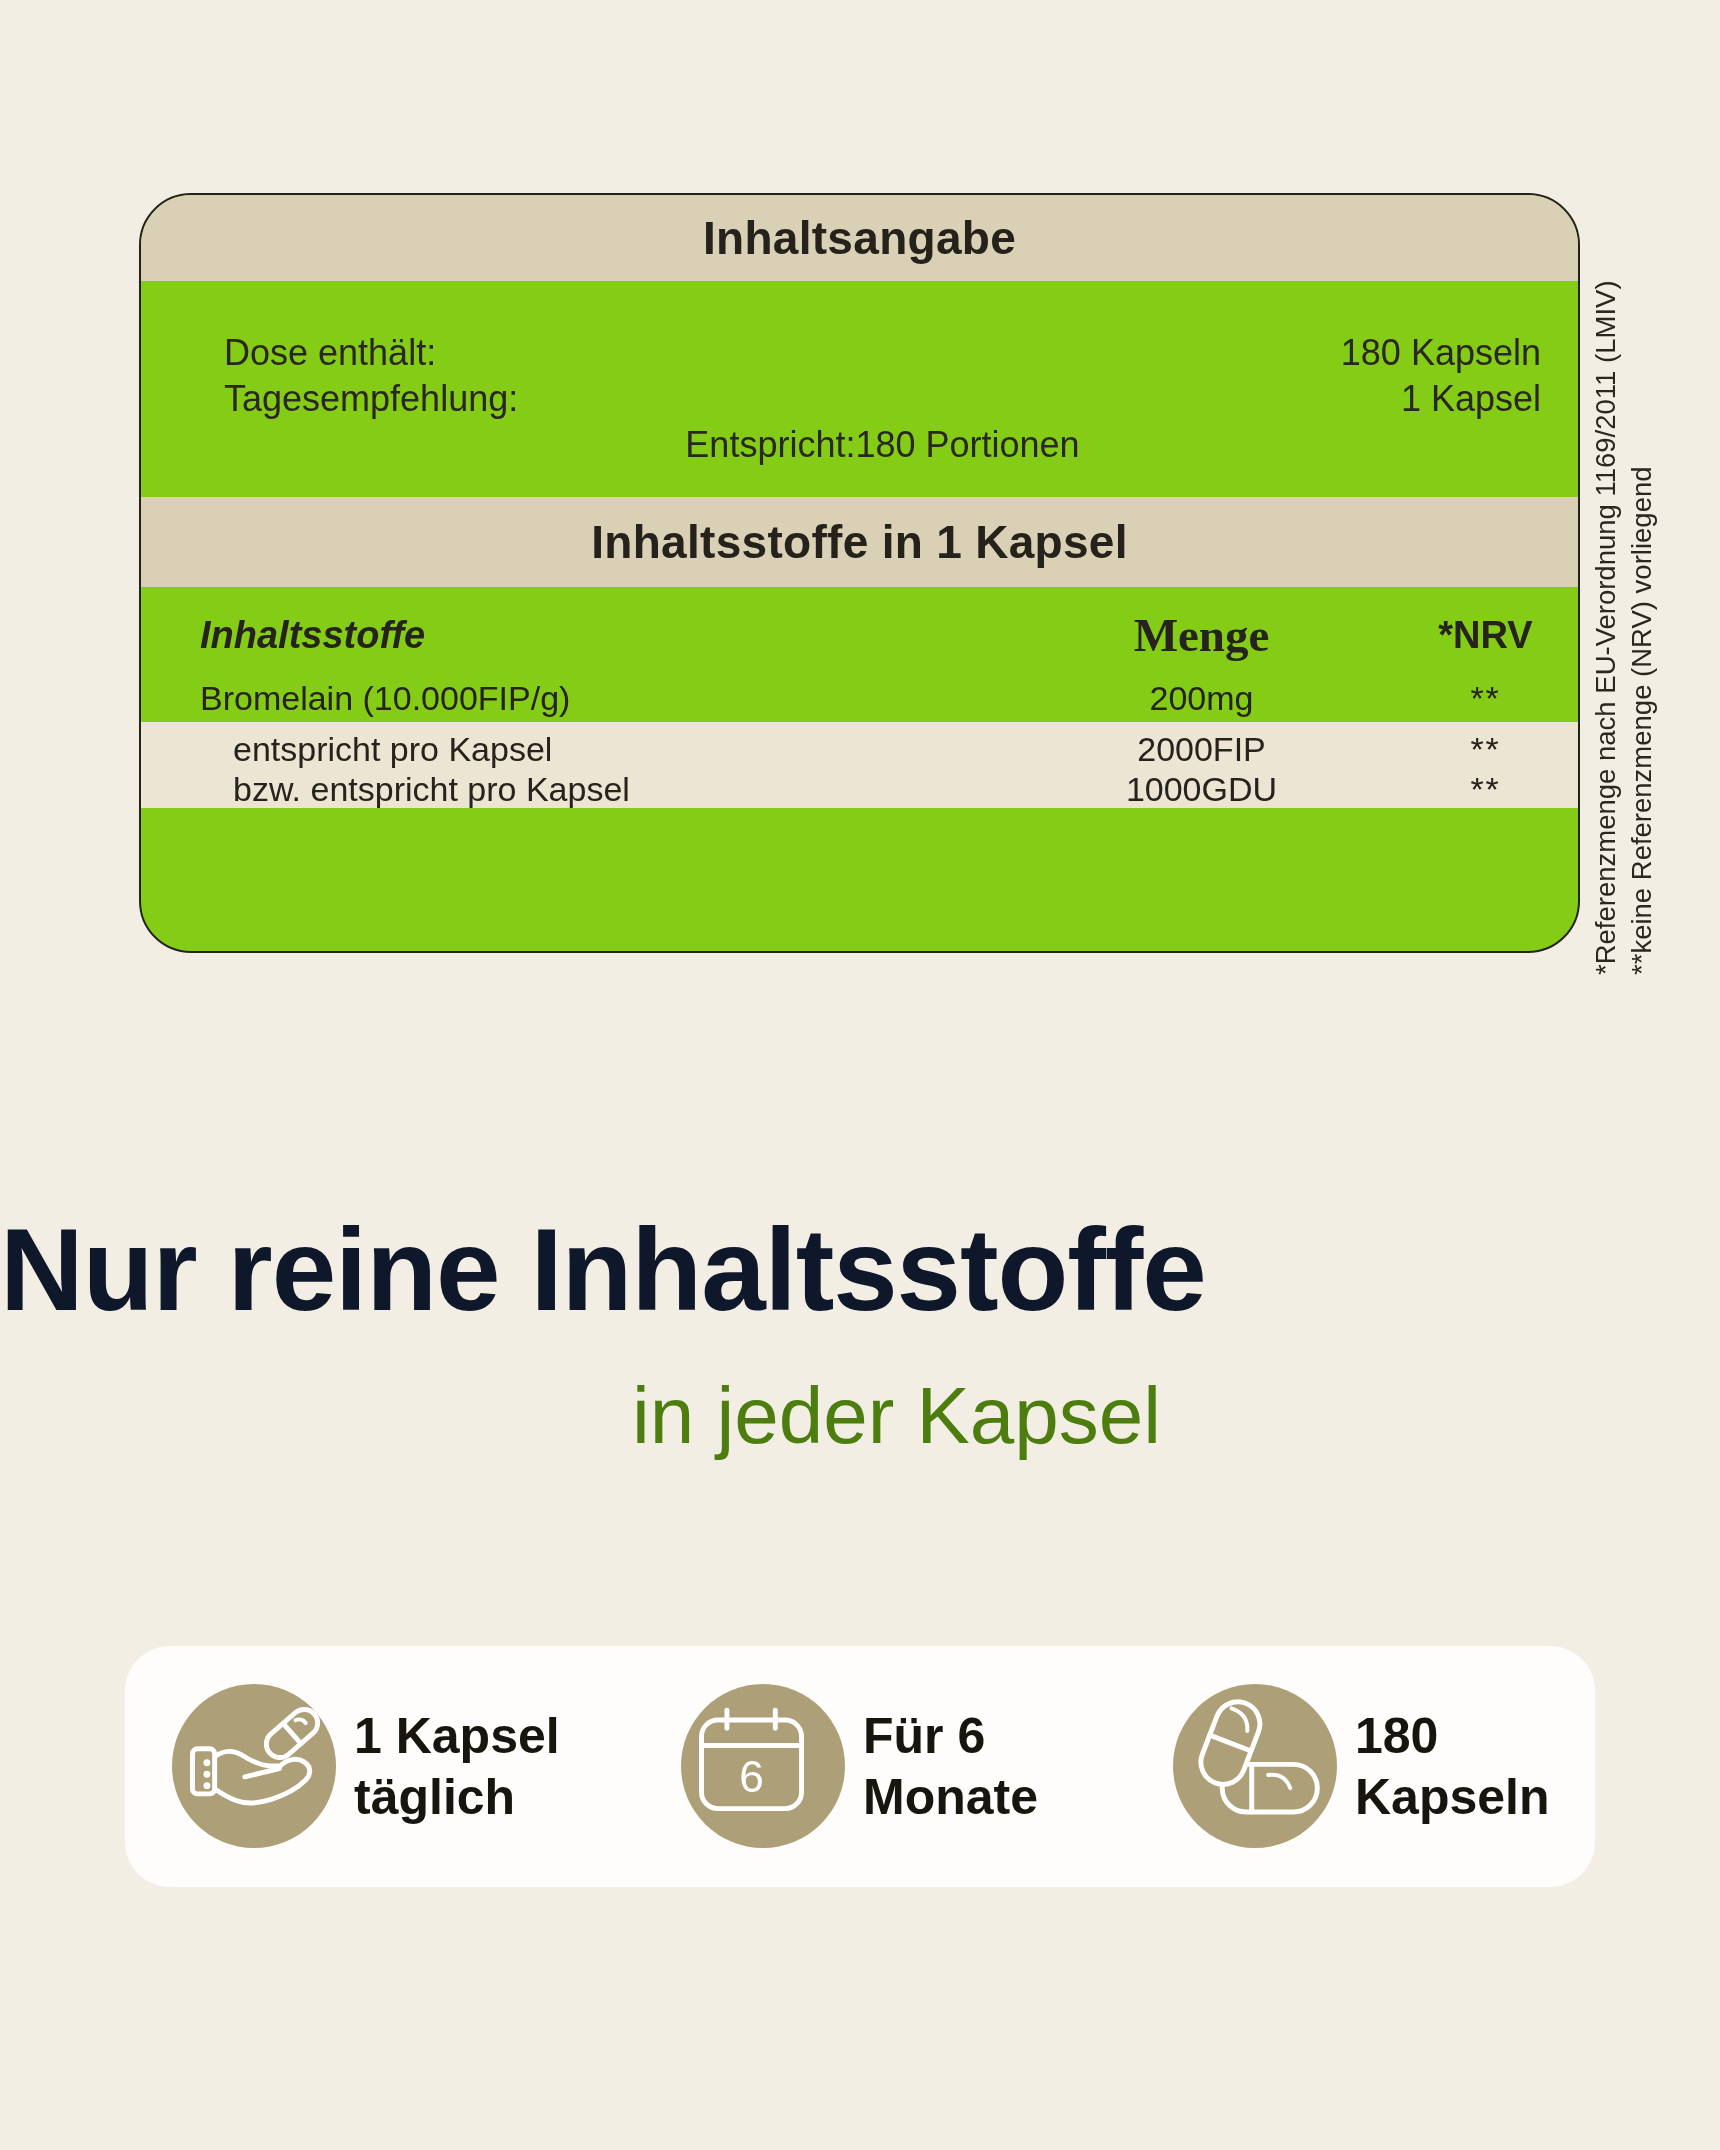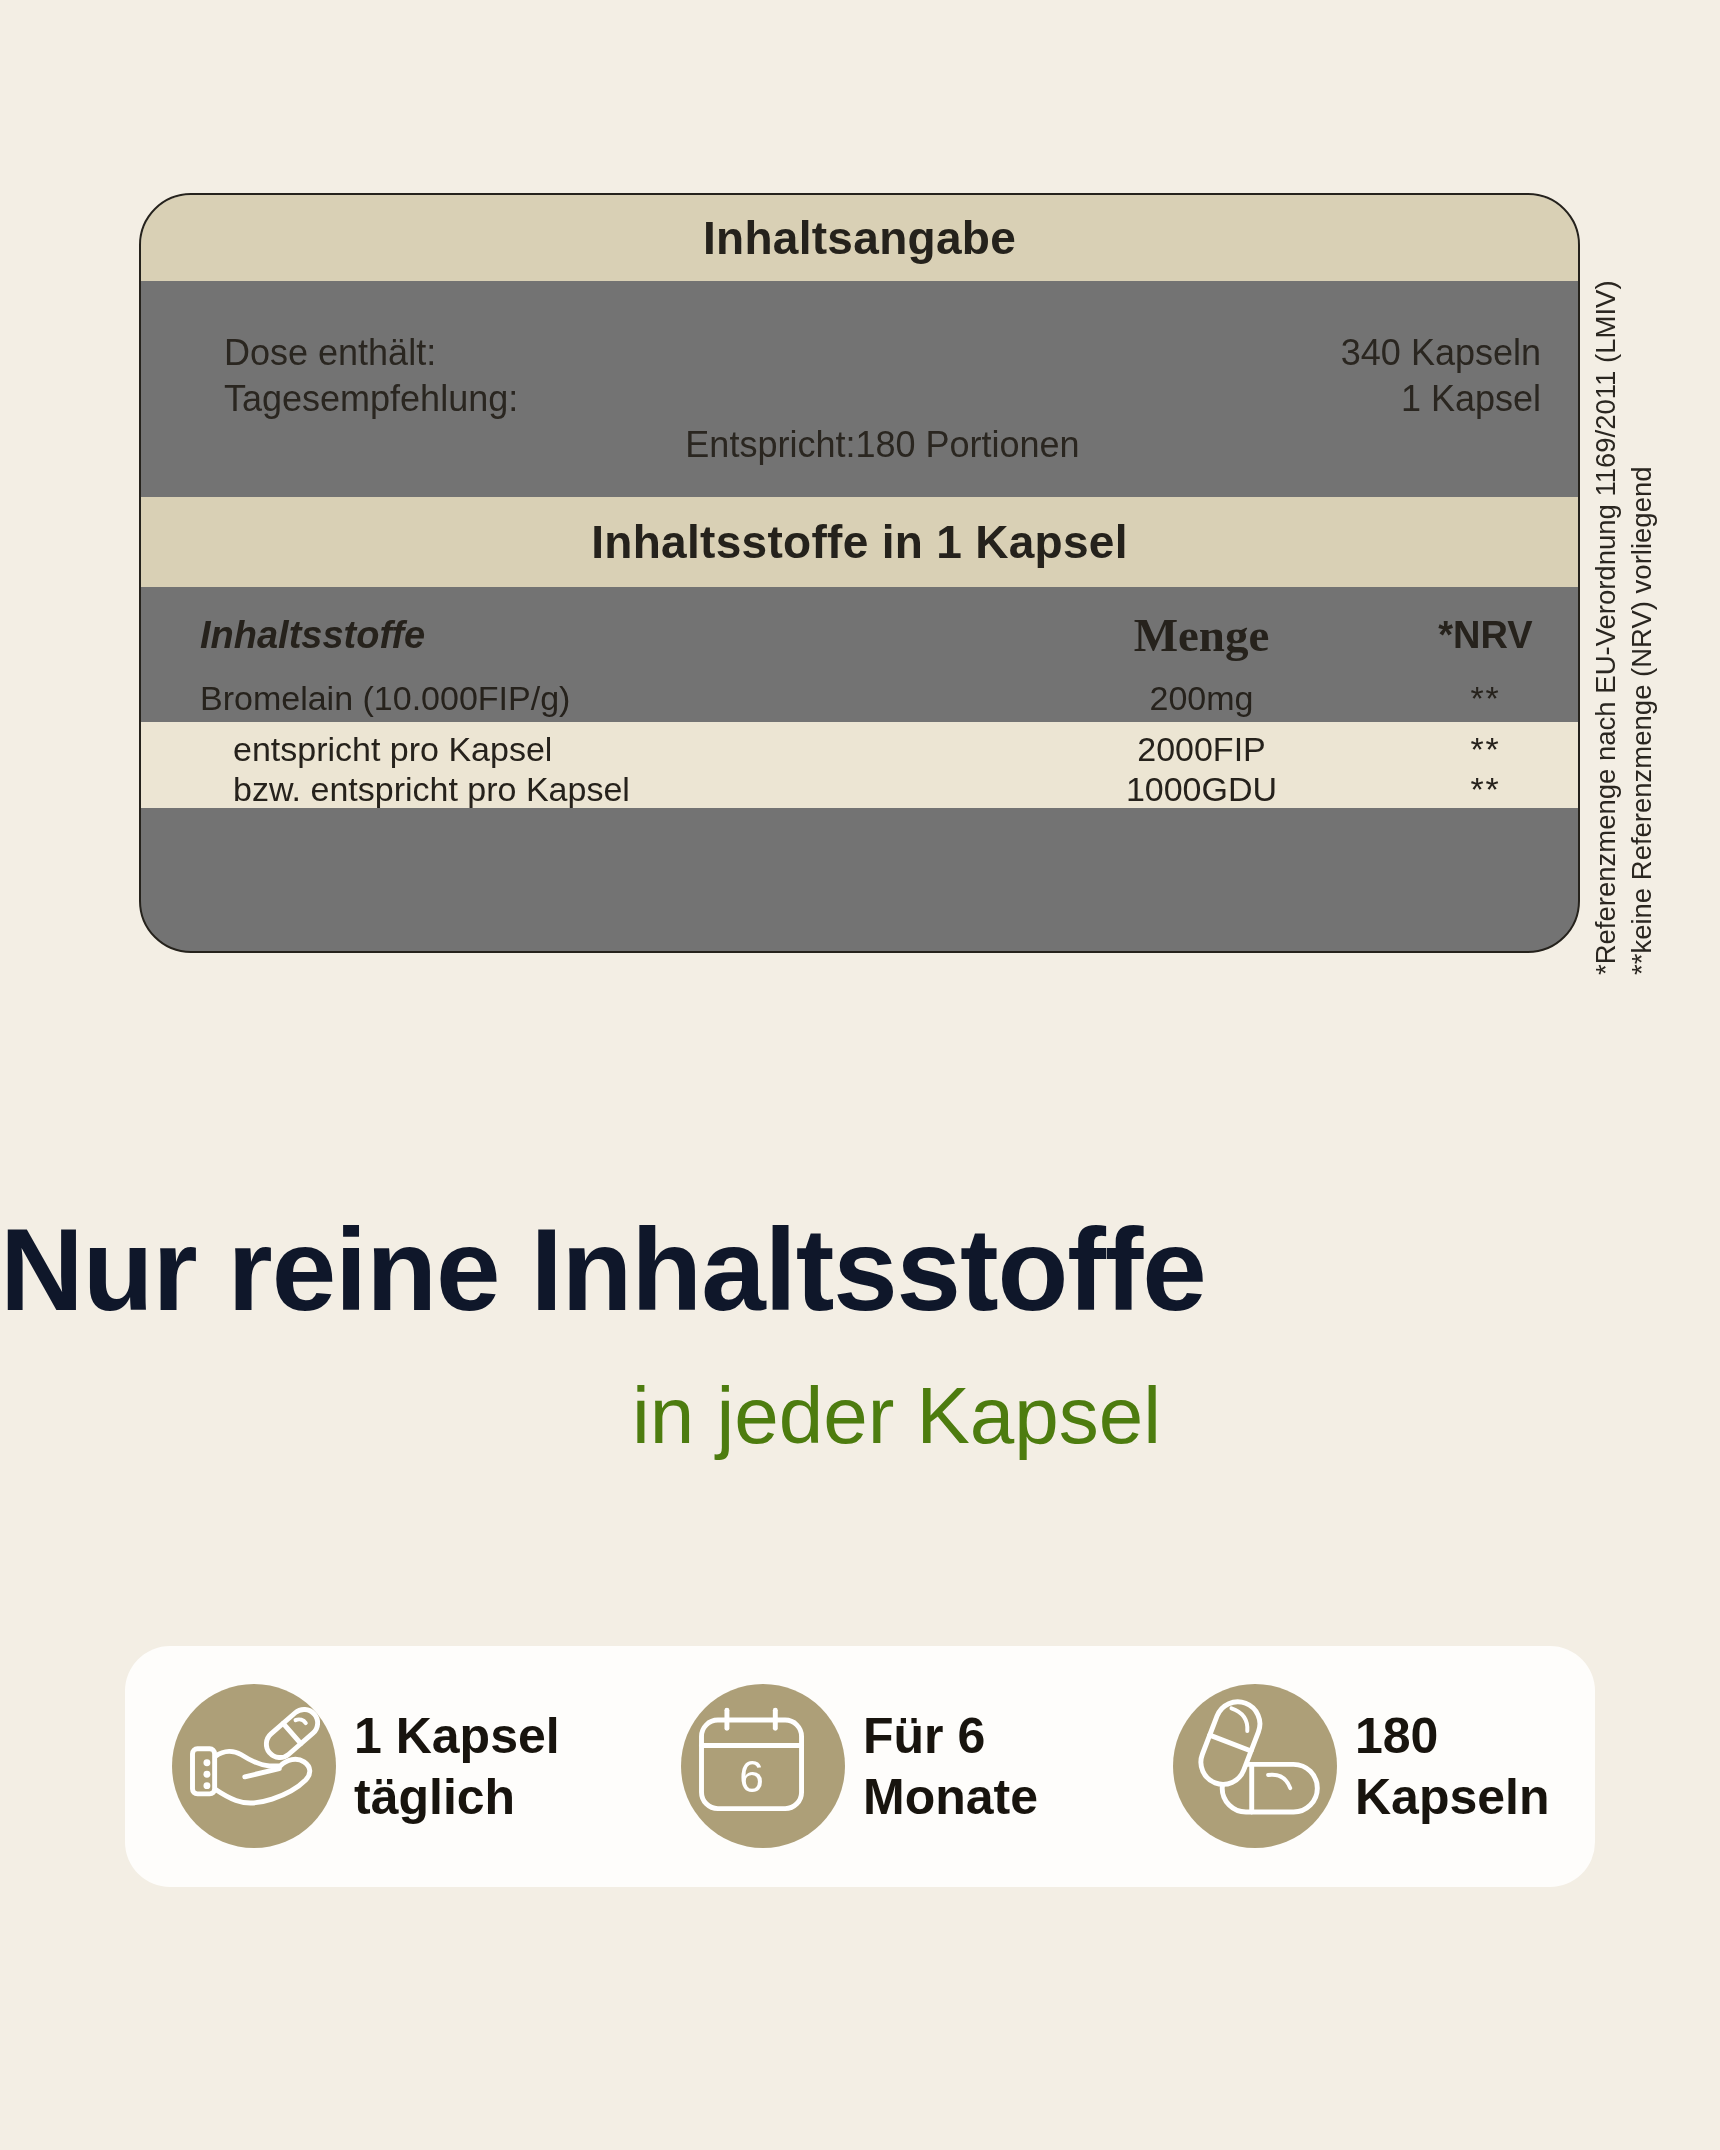--- a/index.html
+++ b/index.html
@@ -6,21 +6,21 @@
   body{
     width:1721px;height:2151px;position:relative;
     background:#f3eee4;
     font-family:"Liberation Sans", sans-serif;
     color:#26221c;overflow:hidden;
   }
 
   
   .label-card{
     position:absolute;left:139px;top:193px;width:1441px;height:760px;
-    background:#737373;border:2.3px solid #25221c;border-radius:52px;
+    background:#84cc16;border:2.3px solid #25221c;border-radius:52px;
     overflow:hidden;box-sizing:border-box;padding-left:18px;
   }
   .bar{
     position:absolute;left:0;right:0;background:#d9d0b5;
     display:flex;align-items:center;justify-content:center;
     font-size:46px;font-weight:700;color:#25221c;letter-spacing:0.3px;
   }
   .bar.bar-1{top:0;height:86px;}
   .bar.bar-2{top:302px;height:90px;}
 
@@ -101,21 +101,21 @@
 <body>
 
 <div class="label-card">
 
   <div class="bar bar-1">
     <span>Inhaltsangabe</span>
   </div>
 
   <div class="info-row r0">
     <span>Dose enthält:</span>
-    <span>340 Kapseln</span>
+    <span>180 Kapseln</span>
   </div>
   <div class="info-row r1">
     <span>Tagesempfehlung:</span>
     <span>1 Kapsel</span>
   </div>
   <div class="info-row r2">
     <span>Entspricht:</span>
     <span>180 Portionen</span>
   </div>
 

